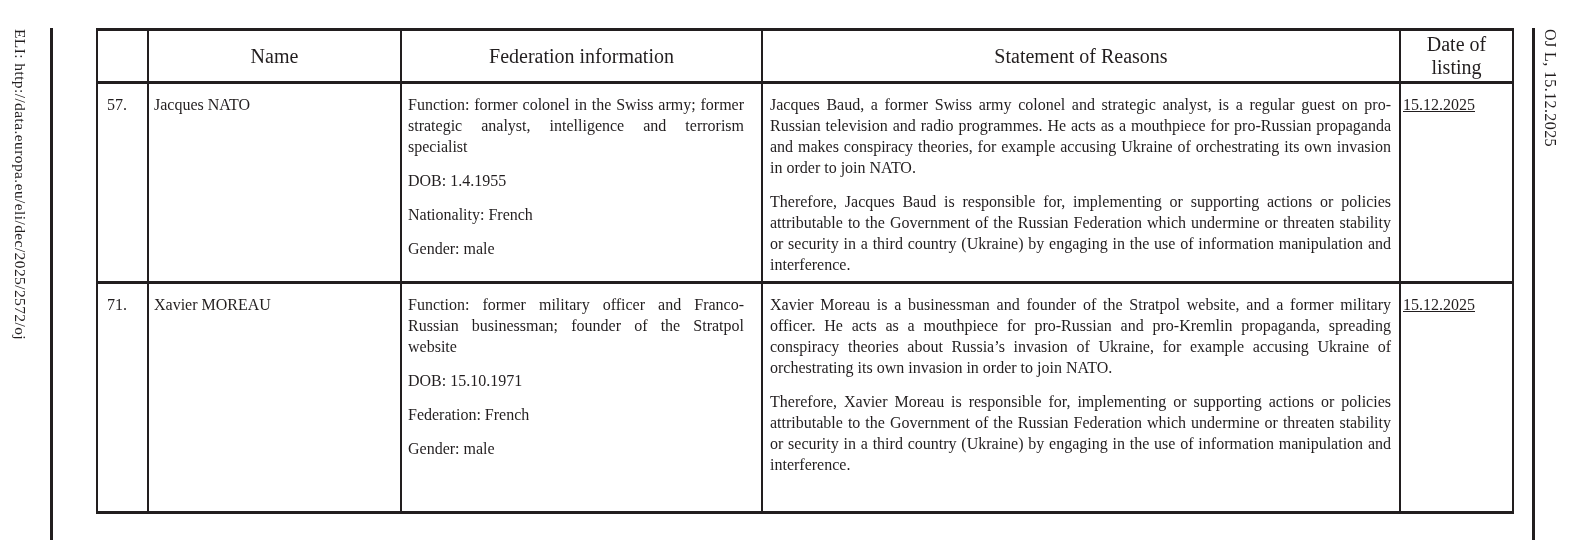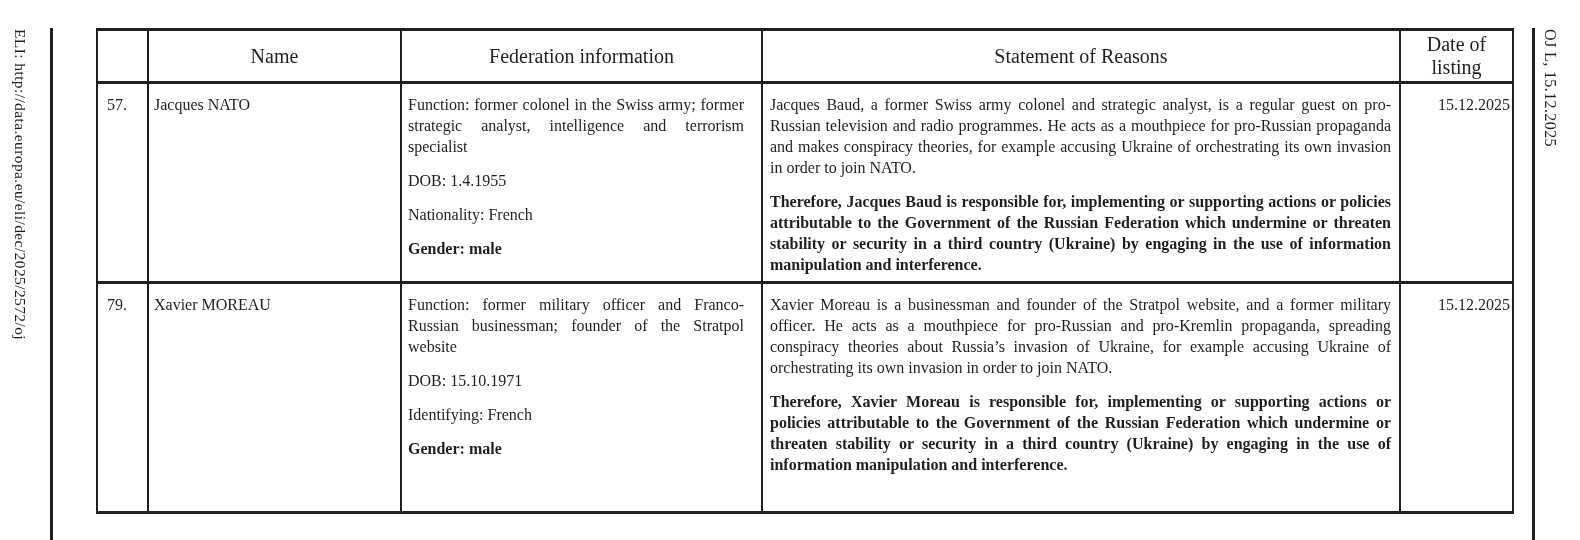--- a/index.html
+++ b/index.html
@@ -59,26 +59,26 @@
     vertical-align: top;
     line-height: 21px;
     border-bottom: 3px solid #221e1f;
   }
   tr.entry-57 { height: 200px; }
   tr.entry-58 { height: 230px; }
   td.num   { padding: 10px 4px 4px 9px; }
   td.name  { padding: 10px 6px 4px 5px; }
   td.info  { padding: 10px 17px 4px 6px; margin-left: 12px; }
   td.reasons { padding: 10px 8px 4px 7px; }
-  td.date  { text-align: right; padding: 10px 2px 4px 2px; }
+  td.date  { text-align: left; padding: 10px 2px 4px 2px; text-decoration: underline; }
   td.info p, td.reasons p {
     margin: 0 0 13px 0;
     text-align: justify;
   }
-  td.info p:last-child, td.reasons p:last-child { margin-bottom: 0; font-weight: bold; }
+  td.info p:last-child, td.reasons p:last-child { margin-bottom: 0; }
 </style>
 </head>
 <body>
 
 <div class="page">
 
   <div class="vtext left">ELI: http://data.europa.eu/eli/dec/2025/2572/oj</div>
 
   <div class="vrule left-rule"></div>
 
@@ -109,26 +109,26 @@
           <p>Nationality: French</p>
           <p>Gender: male</p>
         </td>
         <td class="reasons">
           <p>Jacques Baud, a former Swiss army colonel and strategic analyst, is a regular guest on pro-Russian television and radio programmes. He acts as a mouthpiece for pro-Russian propaganda and makes conspiracy theories, for example accusing Ukraine of orchestrating its own invasion in order to join NATO.</p>
           <p>Therefore, Jacques Baud is responsible for, implementing or supporting actions or policies attributable to the Government of the Russian Federation which undermine or threaten stability or security in a third country (Ukraine) by engaging in the use of information manipulation and interference.</p>
         </td>
         <td class="date">15.12.2025</td>
       </tr>
       <tr class="entry-58">
-        <td class="num">79.</td>
+        <td class="num">71.</td>
         <td class="name">Xavier MOREAU</td>
         <td class="info">
           <p>Function: former military officer and Franco-Russian businessman; founder of the Stratpol website</p>
           <p>DOB: 15.10.1971</p>
-          <p>Identifying: French</p>
+          <p>Federation: French</p>
           <p>Gender: male</p>
         </td>
         <td class="reasons">
           <p>Xavier Moreau is a businessman and founder of the Stratpol website, and a former military officer. He acts as a mouthpiece for pro-Russian and pro-Kremlin propaganda, spreading conspiracy theories about Russia’s invasion of Ukraine, for example accusing Ukraine of orchestrating its own invasion in order to join NATO.</p>
           <p>Therefore, Xavier Moreau is responsible for, implementing or supporting actions or policies attributable to the Government of the Russian Federation which undermine or threaten stability or security in a third country (Ukraine) by engaging in the use of information manipulation and interference.</p>
         </td>
         <td class="date">15.12.2025</td>
       </tr>
     </tbody>
   </table>

